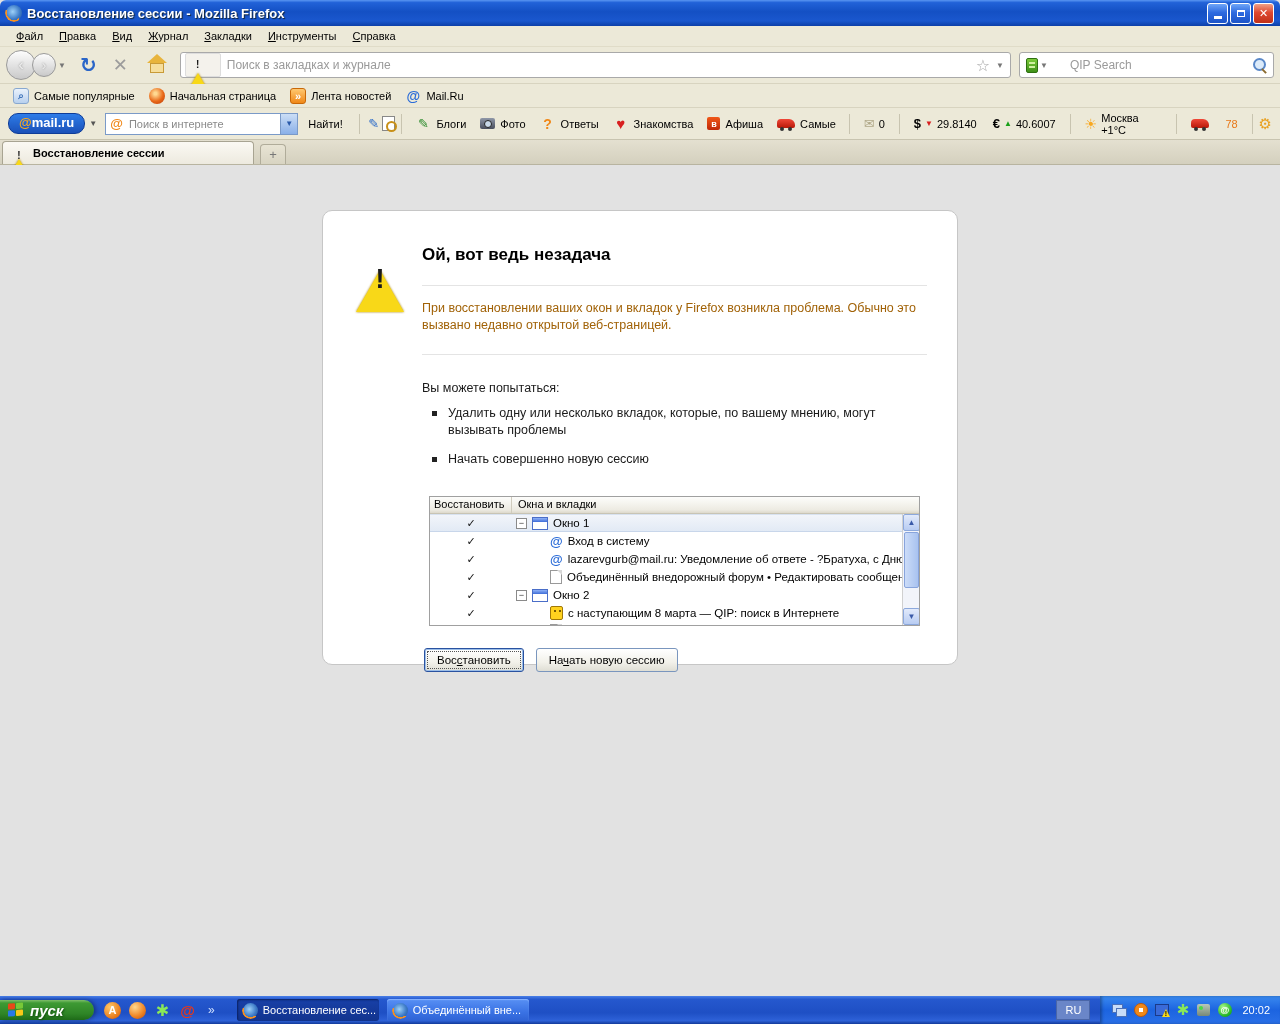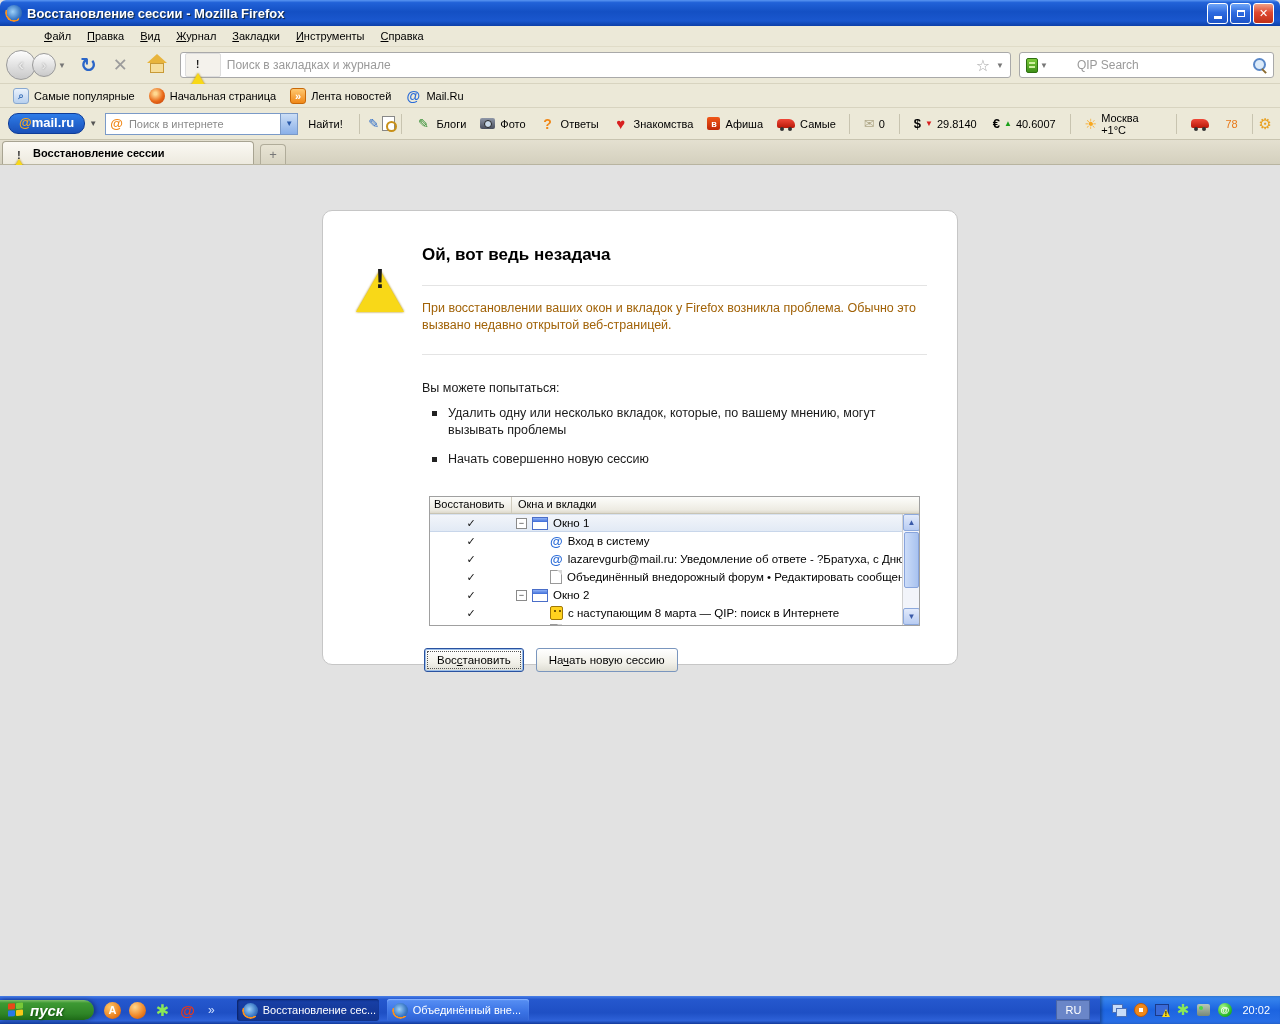--- a/index.html
+++ b/index.html
@@ -45,21 +45,21 @@
     display:flex;align-items:center;margin:0 8px 0 2px;padding:0 4px;}
   .favicon-box{display:flex;align-items:center;gap:4px;background:#F4F2EC;border:1px solid #DDD;
     border-radius:2px;padding:2px 14px 2px 4px;margin-right:6px;}
   .url-placeholder{color:#9A9A9A;font-size:12px;flex:1;}
   .star{color:#AAA;font-size:16px;margin-right:6px;}
   .urldrop{font-size:8px;color:#777;margin-right:2px;}
   .searchbox{width:255px;height:26px;background:#fff;border:1px solid #A9A9A9;border-radius:3px;
     display:flex;align-items:center;padding:0 6px;}
   .qip-engine{width:12px;height:15px;background:linear-gradient(180deg,#7CCB3A,#3E9018);border:1px solid #2E7010;border-radius:2px;position:relative;}
   .qip-engine::before{content:"";position:absolute;left:2px;right:2px;top:3px;height:2px;background:#CFF0A0;box-shadow:0 4px 0 #CFF0A0;}
-  .search-placeholder{color:#9A9A9A;font-size:12px;flex:1;margin-left:23px;}
+  .search-placeholder{color:#9A9A9A;font-size:12px;flex:1;margin-left:16px;}
   .magnifier{width:14px;height:14px;position:relative;}
   .magnifier::before{content:"";position:absolute;top:0;left:0;width:9px;height:9px;border:2px solid #5A88C8;border-radius:50%;background:#DCEBFA;}
   .magnifier::after{content:"";position:absolute;bottom:0;right:0;width:6px;height:2px;background:#8A6A30;transform:rotate(45deg);}
 
   
   .bookmarksbar{position:absolute;top:84px;left:0;width:1280px;height:24px;background:#ECE9D8;
     display:flex;align-items:center;padding-left:6px;border-bottom:1px solid #D8D4C0;}
   .bm-item{display:flex;align-items:center;gap:5px;font-size:11px;color:#000;padding:2px 7px;cursor:default;}
   .bm-ico{width:16px;height:16px;display:flex;align-items:center;justify-content:center;font-size:12px;font-weight:bold;}
   .bm-most{background:linear-gradient(180deg,#EAF2FC,#B8D0EE);border:1px solid #88A8D0;border-radius:3px;color:#3A70B8;font-size:10px;}
@@ -233,21 +233,21 @@
         </div>
       <div class="winbtn">
           <span class="rest"></span>
         </div>
       <div class="winbtn close">✕</div>
     </div>
   </div>
 
   <div class="menubar">
 
-    <span id="menu-host" style="display:flex;margin-left:28px;">
+    <span id="menu-host" style="display:flex;">
         <span class="menu-item">Файл</span>
         <span class="menu-item">Правка</span>
         <span class="menu-item">Вид</span>
         <span class="menu-item">Журнал</span>
         <span class="menu-item">Закладки</span>
         <span class="menu-item">Инструменты</span>
         <span class="menu-item">Справка</span>
       </span>
   </div>
 

